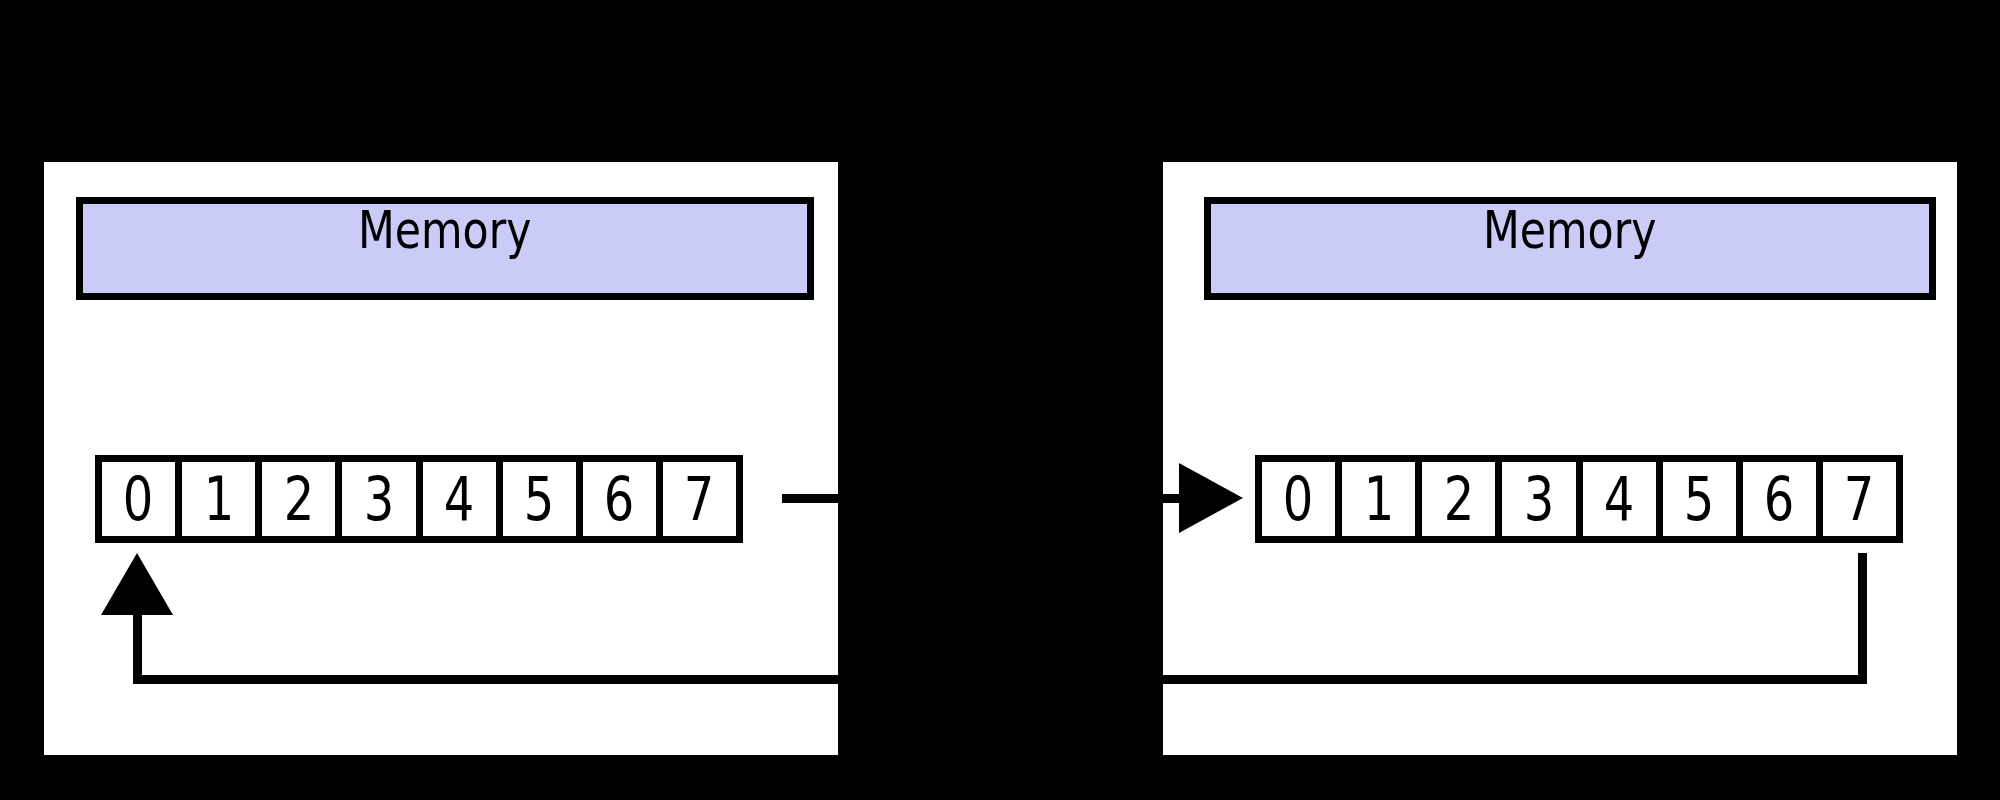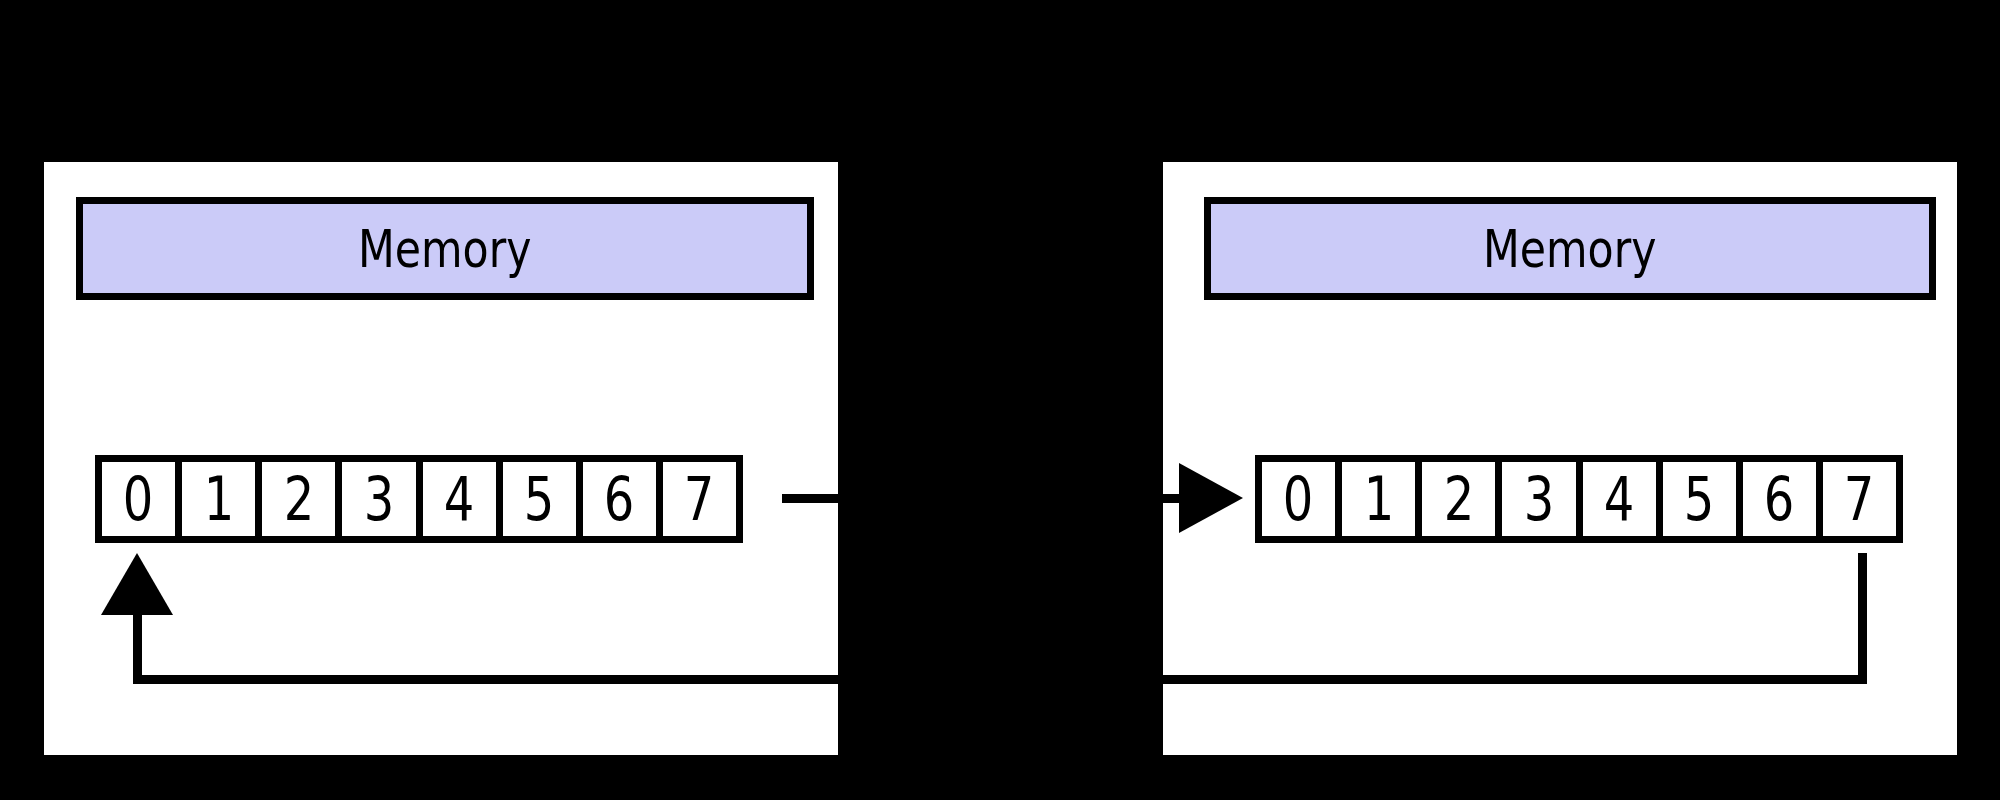--- a/index.html
+++ b/index.html
@@ -22,21 +22,20 @@
   #panel-left  { left: 44px; }
   #panel-right { left: 1163px; }
 
   .mem-label {
     position: absolute;
     height: 103px;
     border: 7px solid #000000;
     background: #cbcbf8;
     box-sizing: border-box;
     display: flex;
-    align-items: center;
     justify-content: center;
   }
   #panel-left  .mem-label { left: 32px; top: 35px; width: 738px; }
   #panel-right .mem-label { left: 41px; top: 35px; width: 732px; }
 
   .mem-title {
     font-size: 52px;
     line-height: 1;
     display: inline-block;
     transform: scaleX(0.82);

